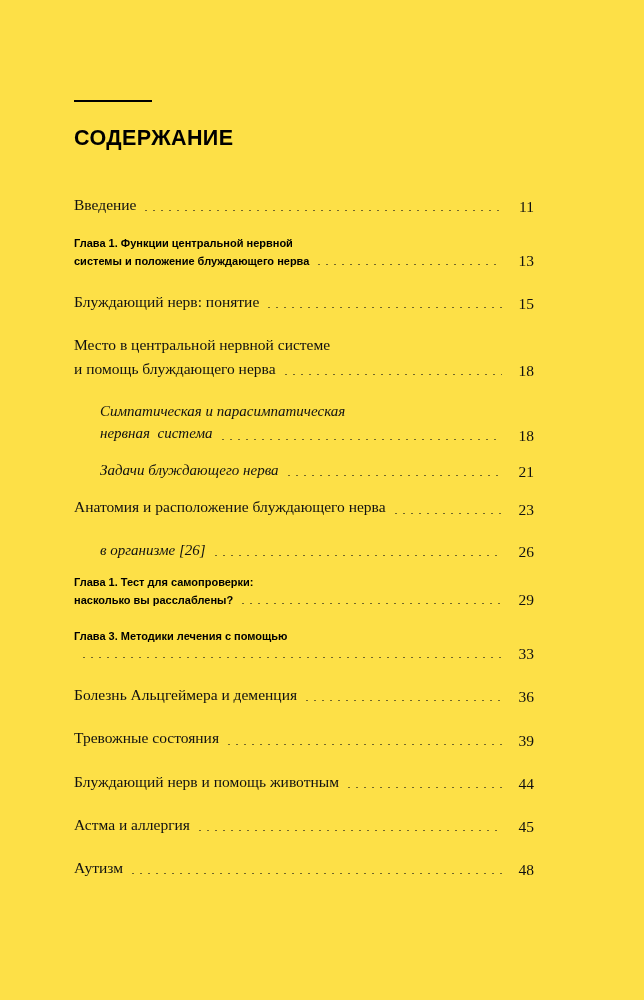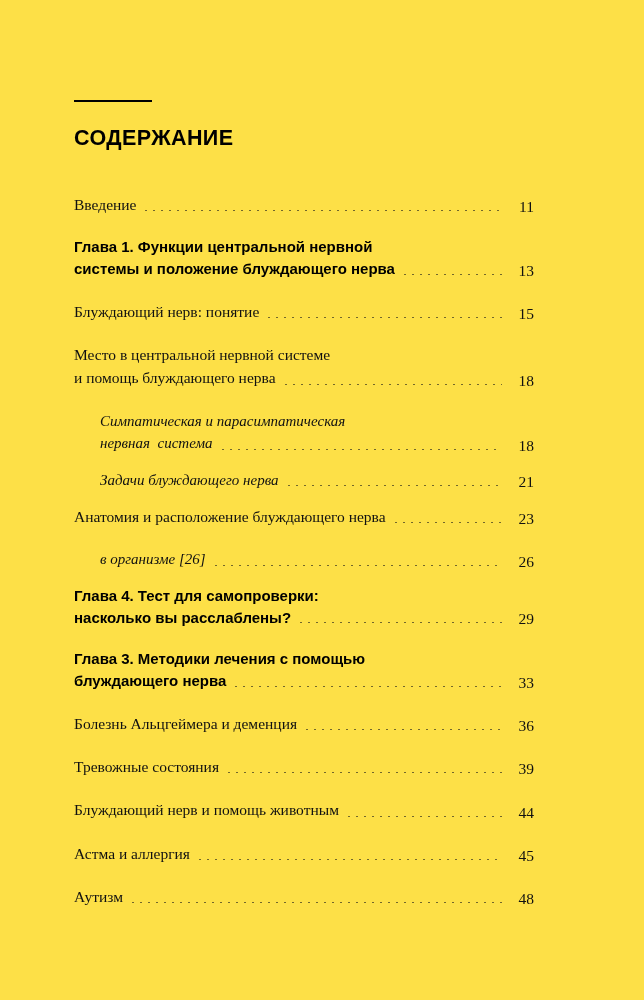--- a/index.html
+++ b/index.html
@@ -81,21 +81,21 @@
   }
   
   .lvl-plain .entry-label {
     font-family: "Liberation Serif", serif;
     font-size: 15.5px;
     line-height: 1.5;
   }
   .lvl-chapter .entry-label {
     font-family: "Liberation Sans", sans-serif;
     font-weight: 700;
-    font-size: 15px;
+    font-size: 11px;
     line-height: 1.45;
     color: #000000;
   }
   .lvl-chapter .page-num {
     font-family: "Liberation Serif", serif;
     font-size: 15.5px;
   }
   .lvl-sub {
     padding-left: 26px;
   }
@@ -170,31 +170,30 @@
           </div>
         </div>
         <div class="entry lvl-sub tight">
           <div class="entry-row">
             <span class="entry-label">в организме [26]</span>
             <span class="leader"></span>
             <span class="page-num">26</span>
           </div>
         </div>
         <div class="entry lvl-chapter">
-          <div class="entry-label">Глава 4. Тест для самопроверки:</div>
+          <div class="entry-label">Глава 1. Тест для самопроверки:</div>
           <div class="entry-row">
             <span class="entry-label">насколько вы расслаблены?</span>
             <span class="leader"></span>
             <span class="page-num">29</span>
           </div>
         </div>
         <div class="entry lvl-chapter">
           <div class="entry-label">Глава 3. Методики лечения с помощью</div>
           <div class="entry-row">
-            <span class="entry-label">блуждающего нерва</span>
             <span class="leader"></span>
             <span class="page-num">33</span>
           </div>
         </div>
         <div class="entry lvl-plain">
           <div class="entry-row">
             <span class="entry-label">Болезнь Альцгеймера и деменция</span>
             <span class="leader"></span>
             <span class="page-num">36</span>
           </div>

